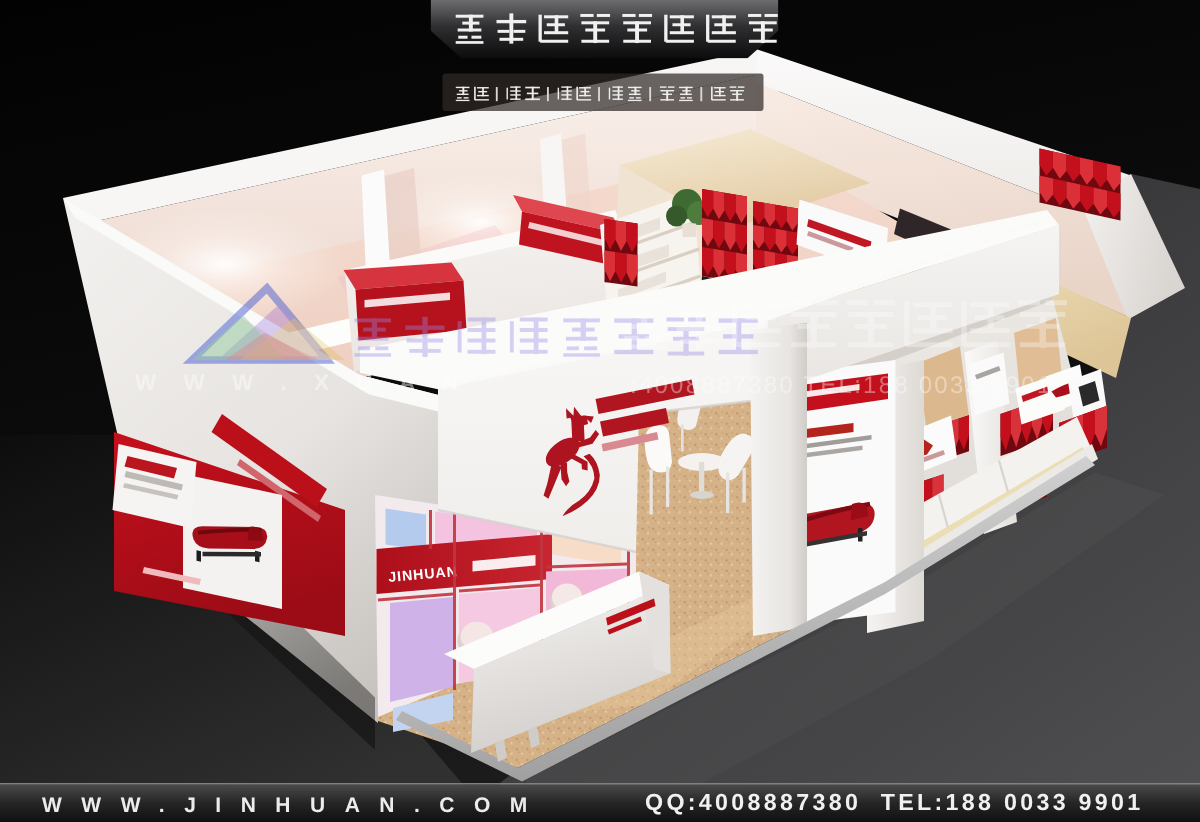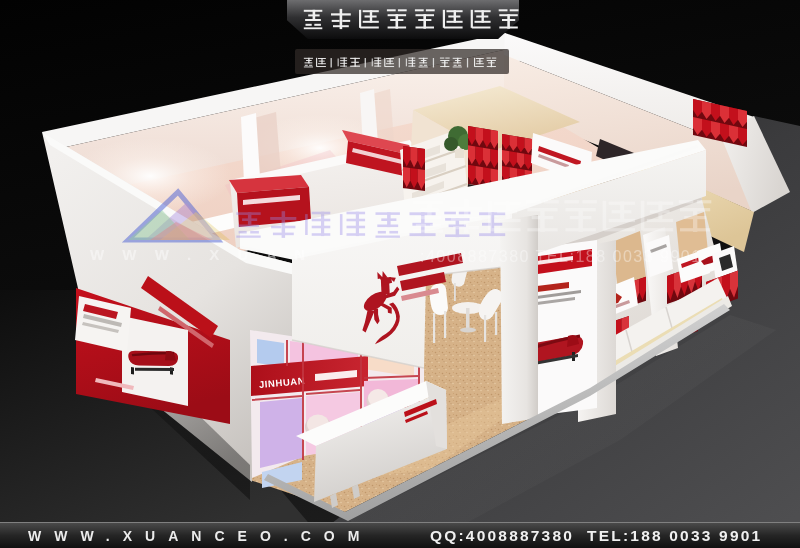--- a/index.html
+++ b/index.html
@@ -758,15 +758,15 @@
 <rect x="260.5" y="0.9" width="6.0" height="1.3"></rect>
 <rect x="253.4" y="4.2" width="12.6" height="1.3"></rect>
 <rect x="255.2" y="7.5" width="9.0" height="1.3"></rect>
 <rect x="258.9" y="4.2" width="1.8" height="9.9"></rect>
 <rect x="253.4" y="12.6" width="12.6" height="1.3"></rect>
 </g>
     </svg>
 
 <div class="abs" style="left:0;top:522px;width:800px;height:26px;background:linear-gradient(#4a4a4a,#252525 50%,#101010);border-top:1px solid #808080;box-sizing:border-box;"></div>
 
-<div class="abs" style="left:28px;top:528px;width:420px;font-size:14px;font-weight:bold;letter-spacing:13px;color:#ececec;">WWW.XUANCEO.COM</div>
+<div class="abs" style="left:28px;top:528px;width:420px;font-size:14px;font-weight:bold;letter-spacing:13px;color:#ececec;">WWW.JINHUAN.COM</div>
 
 <div class="abs" style="left:430px;top:527px;width:370px;font-size:15.5px;font-weight:bold;letter-spacing:2.2px;color:#f0f0f0;">QQ:4008887380&nbsp; TEL:188&nbsp;0033&nbsp;9901</div>
 </div>
 </body></html>

